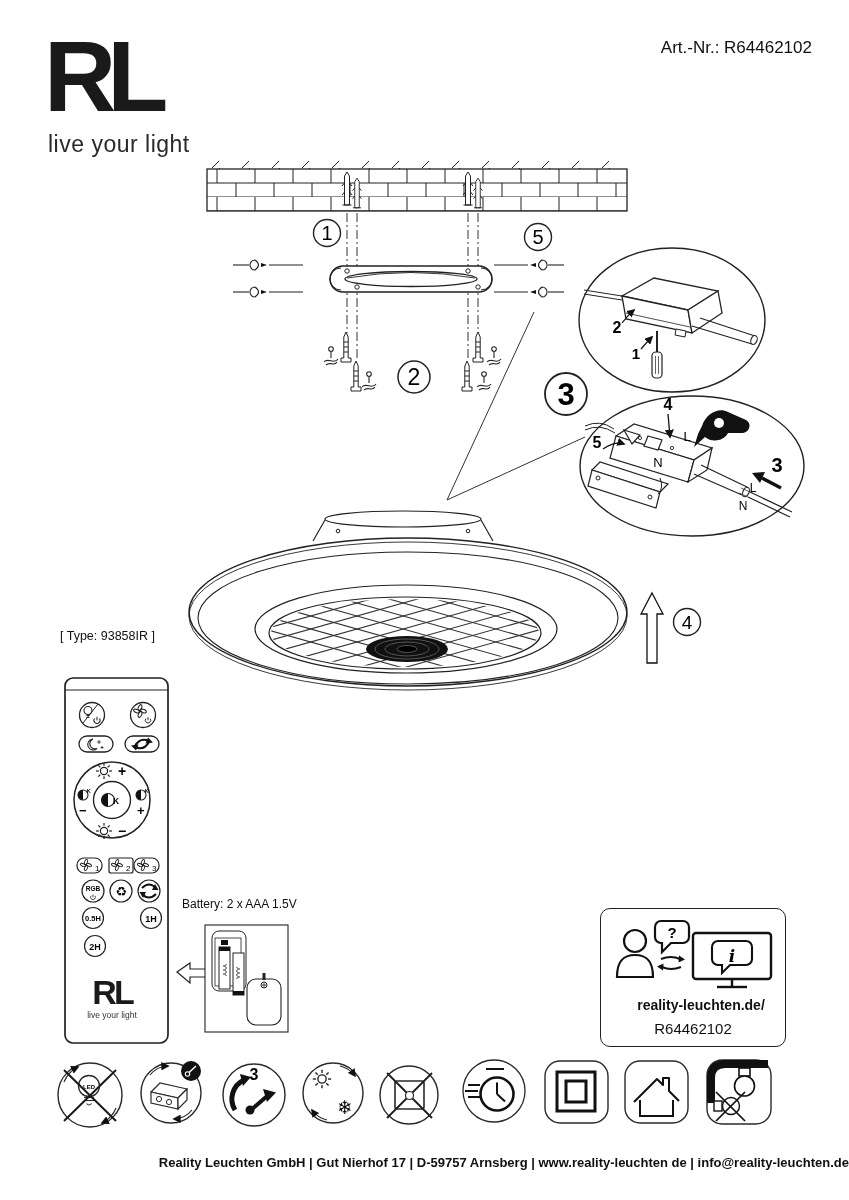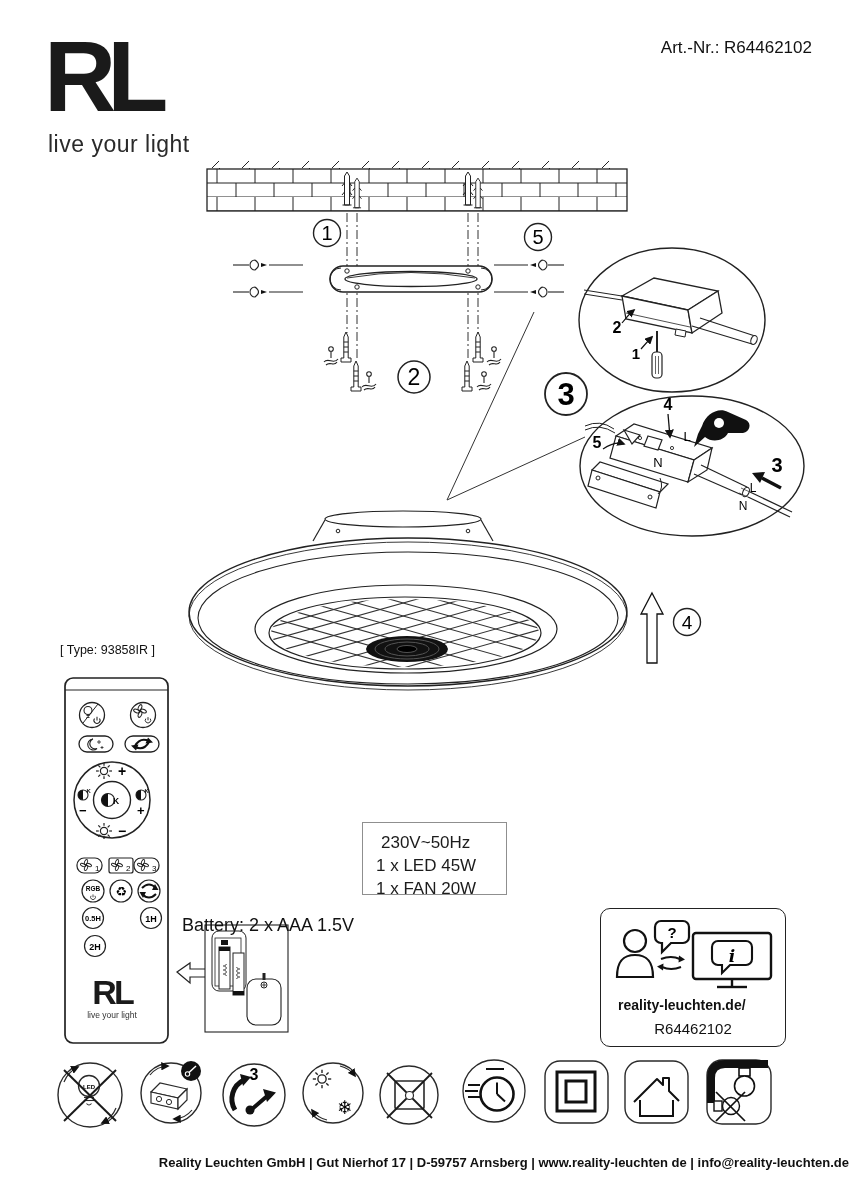--- a/index.html
+++ b/index.html
@@ -4,27 +4,27 @@
 <style>
   html,body{margin:0;padding:0;background:#e8e8e8;}
   .page{position:relative;width:849px;height:1200px;background:#fff;overflow:hidden;
         font-family:"Liberation Sans",sans-serif;color:#111;}
   .abs{position:absolute;}
   svg{font-family:"Liberation Sans",sans-serif;}
   .brand-logo{left:44px;top:26px;font-size:100px;line-height:100px;font-weight:bold;
               letter-spacing:-9px;color:#1a1a1a;}
   .brand-tag{left:48px;top:131px;font-size:23px;color:#2a2a2a;letter-spacing:.5px;}
   .artnr{left:520px;top:38px;width:292px;text-align:right;font-size:17px;font-weight:normal;}
-  .typelabel{left:60px;top:643px;font-size:12.5px;text-align:center;}
-  .batlabel{left:182px;top:897px;font-size:18px;margin-top:18px;}
+  .typelabel{left:60px;top:629px;font-size:12.5px;text-align:center;}
+  .batlabel{left:182px;top:897px;font-size:12px;}
   .specbox{left:362px;top:822px;width:145px;height:73px;border:1.5px solid #8f8f8f;
            box-sizing:border-box;padding:8px 0 0 13px;font-size:17px;line-height:23px;color:#1c1c1c;}
   .infobox{left:600px;top:908px;width:186px;height:139px;border:1.6px solid #222;
            border-radius:10px;box-sizing:border-box;background:#fff;}
-  .info-url{position:absolute;left:17px;top:88px;width:100%;text-align:left;
+  .info-url{position:absolute;left:8px;top:88px;width:100%;text-align:center;
             font-size:14px;font-weight:bold;}
   .info-code{position:absolute;left:0;top:111px;width:100%;text-align:center;
              font-size:15px;font-weight:normal;}
   .footer{left:0;top:1155px;width:849px;text-align:right;font-size:13px;font-weight:bold;color:#101010;}
 </style>
 </head>
 <body>
 
 <div class="page">
 
@@ -497,25 +497,20 @@
     <line x1="745" y1="1092" x2="716" y2="1121" stroke="#111" stroke-width="1.7"></line>
   </g>
 </svg>
 
 <div class="abs brand-logo">RL</div>
 <div class="abs brand-tag">live your light</div>
 <div class="abs artnr">Art.-Nr.: R64462102</div>
 <div class="abs typelabel">[ Type: 93858IR ]</div>
 <div class="abs batlabel">Battery: 2 x AAA 1.5V</div>
 
-<div class="abs specbox">
-  <div style="margin-left:5px">230V~50Hz</div>
-  <div>1 x LED 45W</div>
-  <div>1 x FAN 20W</div>
-</div>
 
 <div class="abs infobox">
   <svg class="abs" style="left:8px;top:8px" width="170" height="74" viewBox="0 0 170 74">
     <g fill="none" stroke="#111" stroke-width="2.2">
       <circle cx="26" cy="24" r="11"></circle>
       <path d="M8,60 C8,42 16,38 26,38 C36,38 44,42 44,60 Z"></path>
     </g>
     <g>
       <path d="M52,4 h22 a6,6 0 0 1 6,6 v10 a6,6 0 0 1 -6,6 h-12 l-9,9 v-9 h-1 a6,6 0 0 1 -6,-6 v-10 a6,6 0 0 1 6,-6 z" fill="#fff" stroke="#111" stroke-width="2.2"></path>
       <text x="63" y="21" font-size="15" font-weight="bold" text-anchor="middle">?</text>

